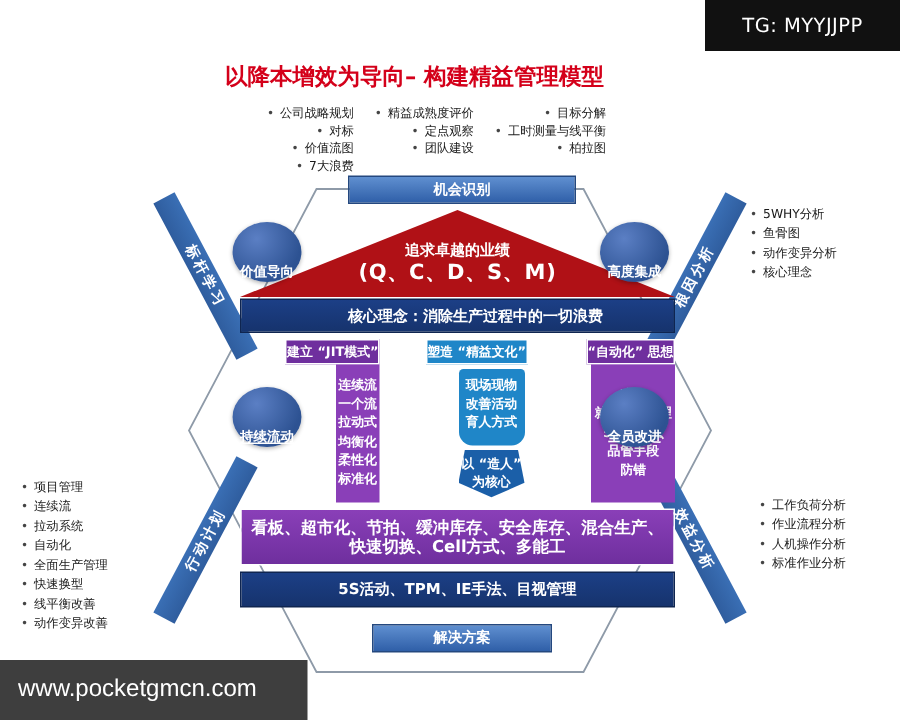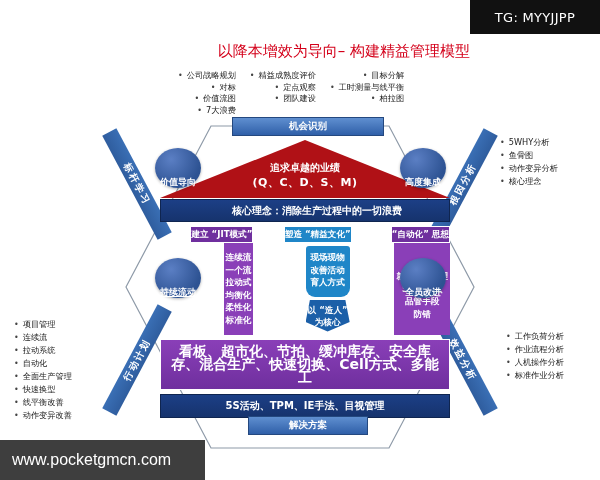--- a/index.html
+++ b/index.html
@@ -20,22 +20,22 @@
   
   .watermark{
     position:absolute;left:0;bottom:0;width:205px;height:40px;
     background:rgba(20,20,20,.82);color:#fff;display:flex;align-items:center;
     padding-left:12px;box-sizing:border-box;font-size:16px;z-index:60;
     font-family:"Liberation Sans",sans-serif;
   }
 
   
   .title{
-    position:absolute;left:150px;top:42px;width:320px;text-align:right;
-    color:#d4001a;font-weight:normal;font-size:15px;z-index:20;white-space:nowrap;
+    position:absolute;left:150px;top:42px;width:320px;text-align:left;
+    color:#d4001a;font-weight:bold;font-size:15px;z-index:20;white-space:nowrap;
   }
 
   
   .top-cols{position:absolute;left:178px;top:70px;width:310px;display:flex;gap:14px;z-index:20;}
   .top-cols .col{flex:0 0 auto;text-align:right;}
   .bl{font-size:8.2px;color:#1a1a1a;line-height:11.5px;white-space:nowrap;}
   .bl::before{content:"\2022";color:#444;margin-right:4px;font-size:8px;}
 
   
   .hex{
@@ -97,21 +97,21 @@
   }
   .roof-tri{
     position:absolute;left:0;top:0;width:0;height:0;
     border-left:145px solid transparent;border-right:145px solid transparent;
     border-bottom:58px solid #b01116;
   }
   .roof-txt{
     position:absolute;left:0;top:20px;width:290px;text-align:center;
     color:#fff;font-size:10px;font-weight:bold;line-height:15px;
   }
-  .roof-txt .l2{font-size:11px;letter-spacing:.5px;}
+  .roof-txt .l2{font-size:14px;letter-spacing:.5px;}
 
   .core{
     width:290px;height:23px;box-sizing:border-box;
     background:linear-gradient(180deg,#1c3f86,#16336d);
     border:1px solid #0f2550;color:#fff;font-size:10px;font-weight:bold;
     display:flex;align-items:center;justify-content:center;margin-top:1px;padding-left:24px;
   }
 
   .pillars{display:flex;gap:5px;margin-top:4px;width:290px;}
   .pcol{flex:1;display:flex;flex-direction:column;align-items:flex-end;}
@@ -141,21 +141,21 @@
     background:#1b5fa8;
     clip-path:polygon(10% 0,90% 0,100% 70%,50% 100%,0 70%);
     color:#fff;font-size:8.6px;font-weight:bold;line-height:12px;
     display:flex;flex-direction:column;align-items:center;justify-content:center;
     text-align:center;padding:4px 2px;box-sizing:border-box;
   }
 
   .tools{
     width:290px;margin-top:4px;box-sizing:border-box;
     background:linear-gradient(180deg,#8a3fb8,#6f2f9e);
-    border:1px solid #fff;color:#fff;font-size:14px;font-weight:bold;
+    border:1px solid #fff;color:#fff;font-size:11px;font-weight:bold;
     line-height:13px;text-align:center;padding:5px 6px;
   }
   .foundation{
     width:290px;margin-top:4px;height:24px;box-sizing:border-box;
     background:linear-gradient(180deg,#1c3f86,#16336d);
     border:1px solid #0f2550;color:#fff;font-size:10px;font-weight:bold;
     display:flex;align-items:center;justify-content:center;
   }
 
   

